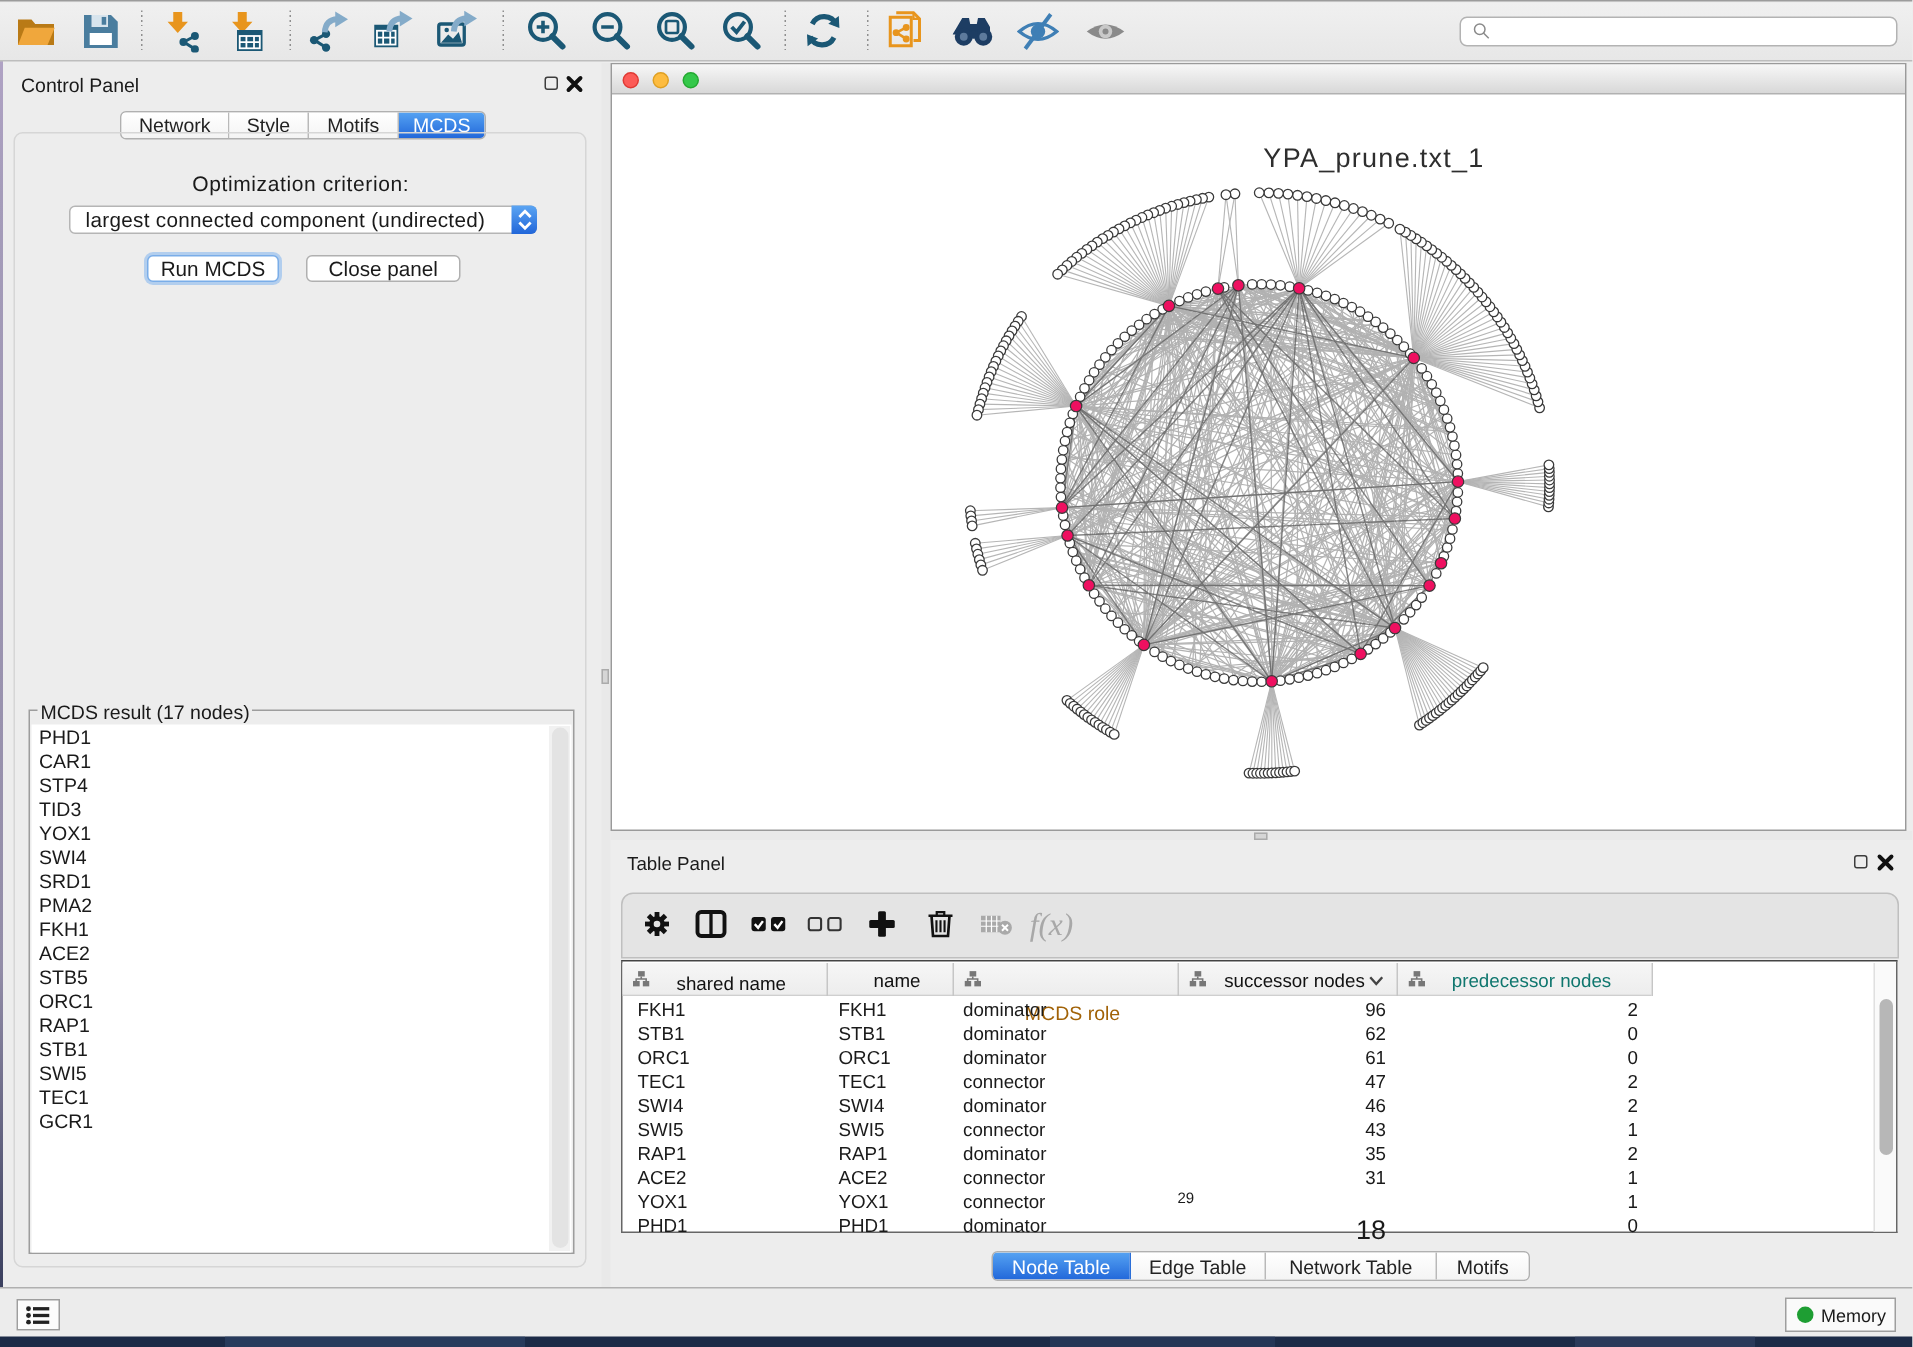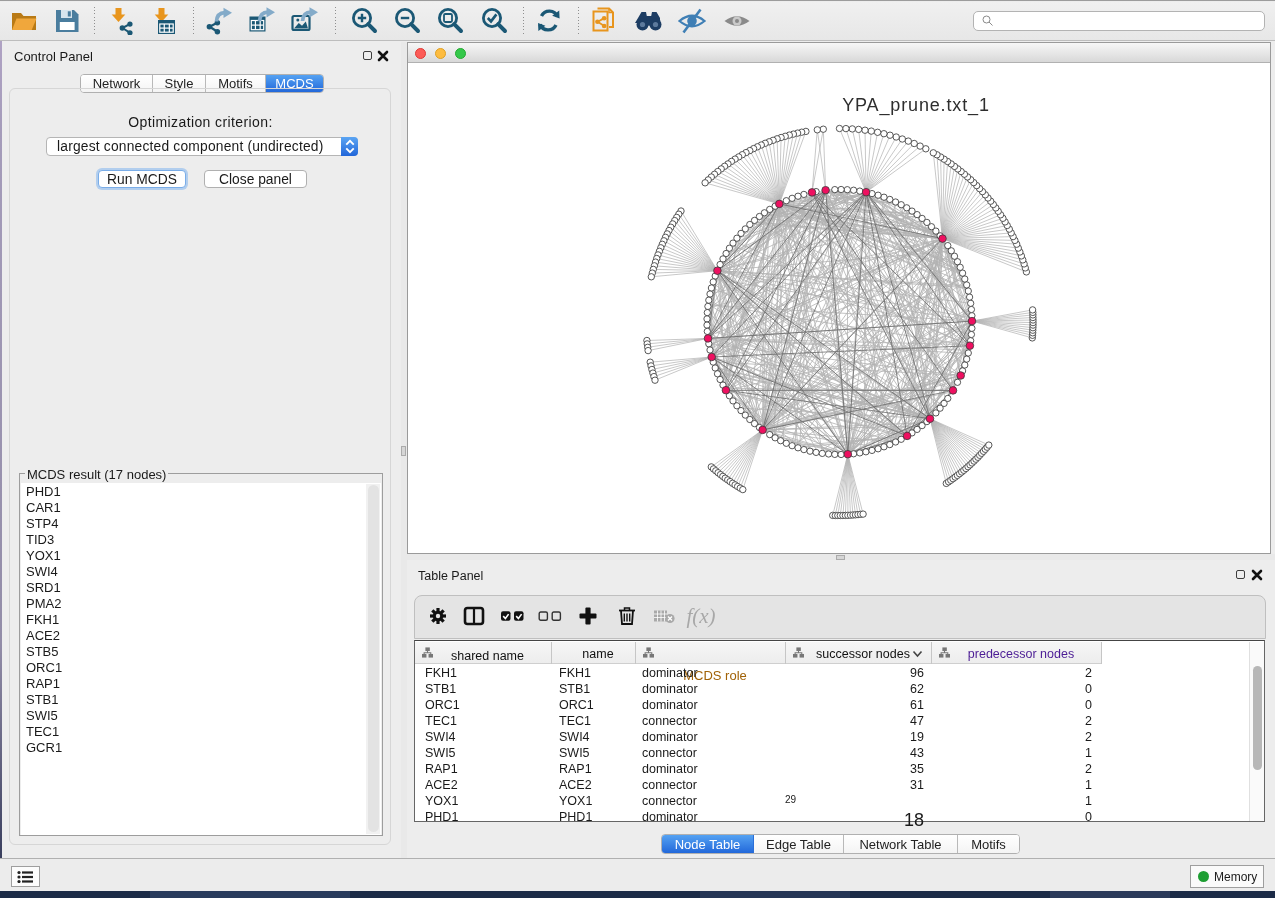--- a/index.html
+++ b/index.html
@@ -1250,21 +1250,21 @@
   </svg>
 <div class="abs" style="left:795px;top:646.5px;width:136px;text-align:center;font-size:12.5px;color:#111;">successor nodes</div>
 <svg class="abs" style="left:939px;top:647px" width="11" height="11" viewBox="0 0 10.4 9.6">
     <g transform="translate(0,0)" fill="#777">
       <rect x="3.2" y="0" width="4.2" height="3.4"></rect>
       <rect x="0" y="6.2" width="4.2" height="3.4"></rect>
       <rect x="6.2" y="6.2" width="4.2" height="3.4"></rect>
       <path d="M5.2 3.4 v1.6 M2 6.2 v-1.2 h6.3 v1.2" stroke="#777" stroke-width="1" fill="none"></path>
     </g>
   </svg>
-<div class="abs" style="left:941px;top:646.5px;width:160px;text-align:center;font-size:12.5px;color:#4c1d95;">predecessor nodes</div>
+<div class="abs" style="left:941px;top:646.5px;width:160px;text-align:center;font-size:12.5px;color:#0f766e;">predecessor nodes</div>
 <svg class="abs" style="left:912px;top:649px" width="11" height="9" viewBox="0 0 11 8">
     <path d="M1.5 2 L5.5 6.5 L9.5 2" stroke="#444" stroke-width="1.6" fill="none"></path>
   </svg>
 <div class="abs" style="left:425px;top:665.5px;font-size:12.5px;">FKH1</div>
 <div class="abs" style="left:559px;top:665.5px;font-size:12.5px;">FKH1</div>
 <div class="abs" style="left:642px;top:665.5px;font-size:12.5px;">dominator</div>
 <div class="abs" style="left:785px;top:665.5px;width:139px;text-align:right;font-size:12.5px;">96</div>
 <div class="abs" style="left:931px;top:665.5px;width:161px;text-align:right;font-size:12.5px;">2</div>
 <div class="abs" style="left:425px;top:681.5px;font-size:12.5px;">STB1</div>
 <div class="abs" style="left:559px;top:681.5px;font-size:12.5px;">STB1</div>
@@ -1277,21 +1277,21 @@
 <div class="abs" style="left:785px;top:697.5px;width:139px;text-align:right;font-size:12.5px;">61</div>
 <div class="abs" style="left:931px;top:697.5px;width:161px;text-align:right;font-size:12.5px;">0</div>
 <div class="abs" style="left:425px;top:713.5px;font-size:12.5px;">TEC1</div>
 <div class="abs" style="left:559px;top:713.5px;font-size:12.5px;">TEC1</div>
 <div class="abs" style="left:642px;top:713.5px;font-size:12.5px;">connector</div>
 <div class="abs" style="left:785px;top:713.5px;width:139px;text-align:right;font-size:12.5px;">47</div>
 <div class="abs" style="left:931px;top:713.5px;width:161px;text-align:right;font-size:12.5px;">2</div>
 <div class="abs" style="left:425px;top:729.5px;font-size:12.5px;">SWI4</div>
 <div class="abs" style="left:559px;top:729.5px;font-size:12.5px;">SWI4</div>
 <div class="abs" style="left:642px;top:729.5px;font-size:12.5px;">dominator</div>
-<div class="abs" style="left:785px;top:729.5px;width:139px;text-align:right;font-size:12.5px;">19</div>
+<div class="abs" style="left:785px;top:729.5px;width:139px;text-align:right;font-size:12.5px;">46</div>
 <div class="abs" style="left:931px;top:729.5px;width:161px;text-align:right;font-size:12.5px;">2</div>
 <div class="abs" style="left:425px;top:745.5px;font-size:12.5px;">SWI5</div>
 <div class="abs" style="left:559px;top:745.5px;font-size:12.5px;">SWI5</div>
 <div class="abs" style="left:642px;top:745.5px;font-size:12.5px;">connector</div>
 <div class="abs" style="left:785px;top:745.5px;width:139px;text-align:right;font-size:12.5px;">43</div>
 <div class="abs" style="left:931px;top:745.5px;width:161px;text-align:right;font-size:12.5px;">1</div>
 <div class="abs" style="left:425px;top:761.5px;font-size:12.5px;">RAP1</div>
 <div class="abs" style="left:559px;top:761.5px;font-size:12.5px;">RAP1</div>
 <div class="abs" style="left:642px;top:761.5px;font-size:12.5px;">dominator</div>
 <div class="abs" style="left:785px;top:761.5px;width:139px;text-align:right;font-size:12.5px;">35</div>

